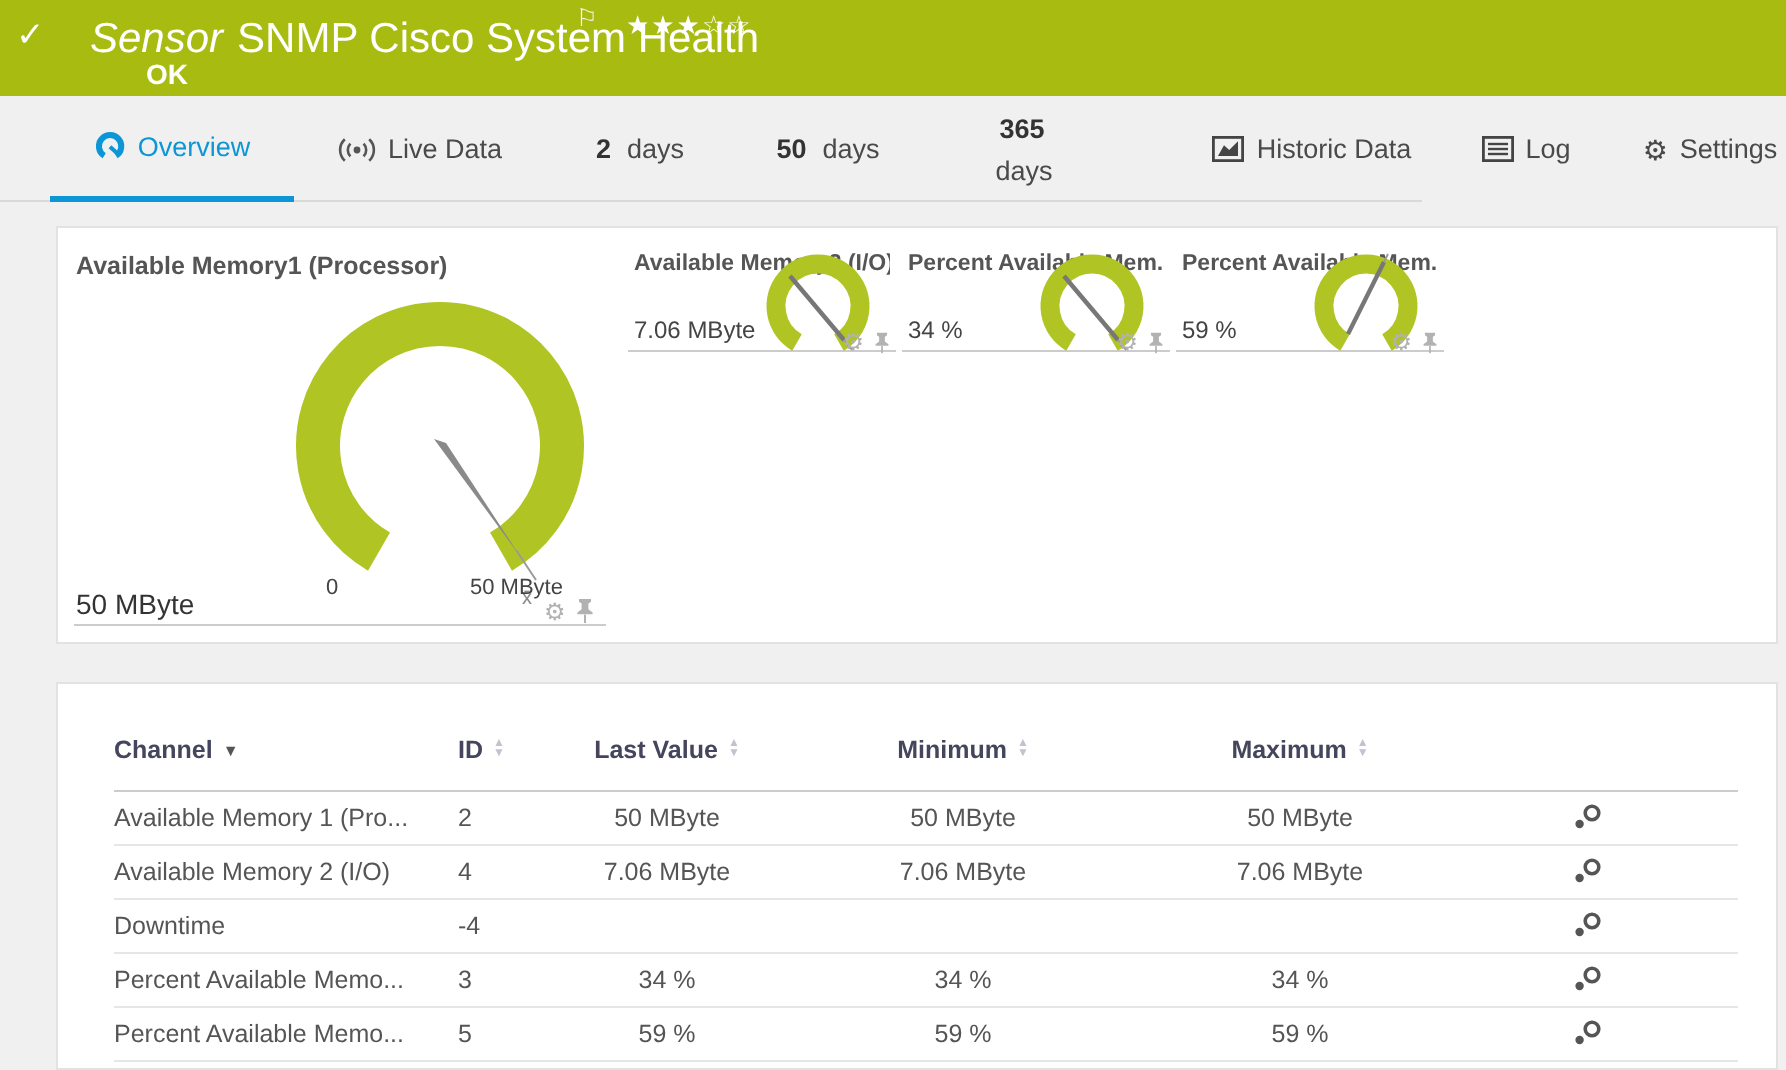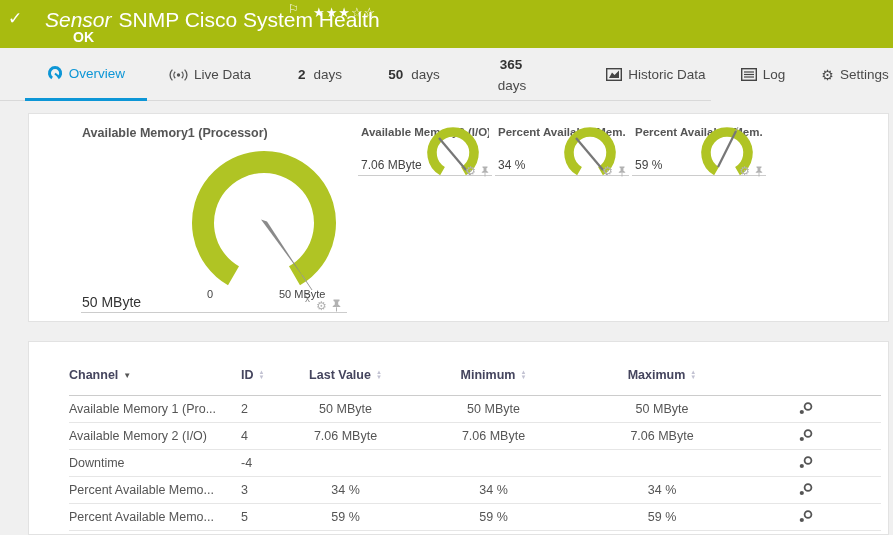--- a/index.html
+++ b/index.html
@@ -21,40 +21,40 @@
   .tab { position:absolute; top:0; height:53px; display:flex; align-items:center; justify-content:center;
          gap:6px; font-size:13.5px; color:#4a4a4a; cursor:pointer; white-space:nowrap; }
   .tab.active { color:#0d96d6; border-bottom:3px solid #0d96d6; }
   .tab .num { font-weight:bold; color:#333; margin-right:2px; }
   .tab .glyph { font-size:14px; line-height:1; }
   
   .panel { position:absolute; left:28px; width:861px; background:#fff; border:1px solid #e2e2e2; }
   .gauges { top:113px; height:209px; }
   .tablepanel { top:341px; height:194px; }
   
-  .tile { position:absolute; top:0;margin-left:44px; }
+  .tile { position:absolute; top:0; }
   .tile-title { position:absolute; left:9px; top:12px; font-size:12.5px; font-weight:bold; color:#555;
                 white-space:nowrap; overflow:hidden; }
   .tile-main { left:0; width:282px; height:209px; }
   .tile-main .gsvg { position:absolute; left:111px; top:31px; }
   .tile-main .scale0   { position:absolute; left:134px; top:174px; font-size:11px; color:#444; }
   .tile-main .scalemax { position:absolute; left:206px; top:174px; font-size:11px; color:#444; }
   .tile-main .bigval { position:absolute; left:9px; top:180px; font-size:14px; color:#333; }
   .tile-main .uline { position:absolute; left:8px; top:198px; width:266px; border-top:1px solid #ccc; }
   .tileicons { position:absolute; display:flex; gap:5px; align-items:center; color:#b2b2b2; }
   .tile-main .tileicons { left:243px; top:185px; }
   .tile-sm { width:134px; height:62px; border-bottom:1px solid #ccc; }
   .tile-sm .tile-title { left:3px; font-size:11.5px; max-width:128px; }
   .tile-sm .gsvg { position:absolute; left:64px; top:11px; }
   .tile-sm .smval { position:absolute; left:3px; top:44px; font-size:12px; color:#444; }
   .tile-sm .tileicons { right:3px; top:51px; }
   .gearglyph { font-size:12px; line-height:1; cursor:pointer; }
   .pinsvg { cursor:pointer; display:block; }
   
-  table { border-collapse:collapse; table-layout:fixed; margin:13px 0 0 40px; width:812px; }
+  table { border-collapse:collapse; table-layout:fixed; margin:13px 0 0 28px; width:812px; }
   th { height:40px; font-size:12.5px; font-weight:bold; color:#45455e; text-align:left;
        border-bottom:1px solid #ccc; cursor:pointer; white-space:nowrap; }
   td { height:27px; font-size:12.5px; color:#555; border-bottom:1px solid #e6e6e6; white-space:nowrap;
        overflow:hidden; }
   th.r, td.r { text-align:center; padding-right:28px; }
   td.iconcell, th.iconcell { padding-left:45px; cursor:default; }
   .sortduo { display:inline-block; vertical-align:middle; margin-left:5px; color:#c2c2d2; }
   .sortduo span { display:block; font-size:6px; line-height:5px; }
   .sortdown { font-size:8px; color:#555; margin-left:5px; vertical-align:middle; }
   .editicon { cursor:pointer; display:inline-block; vertical-align:middle; }

